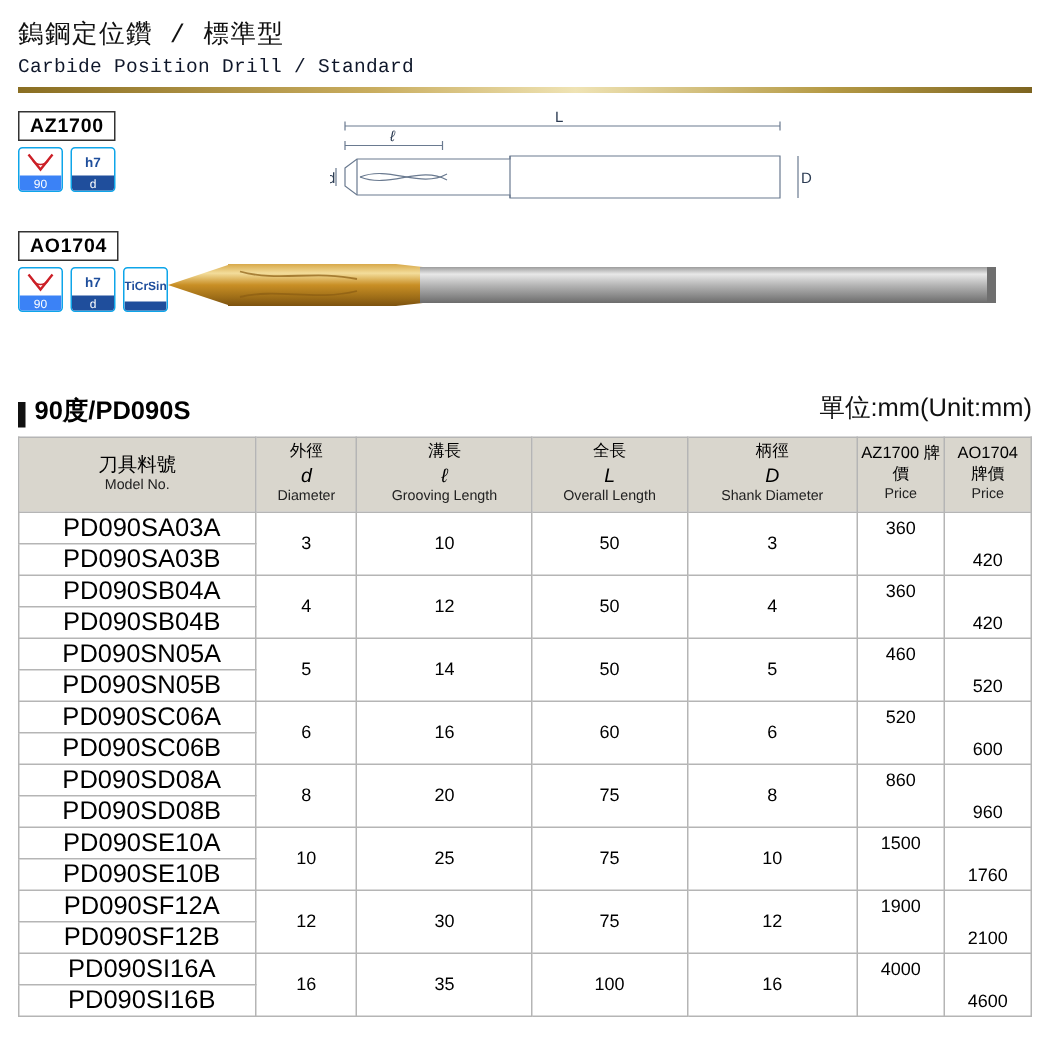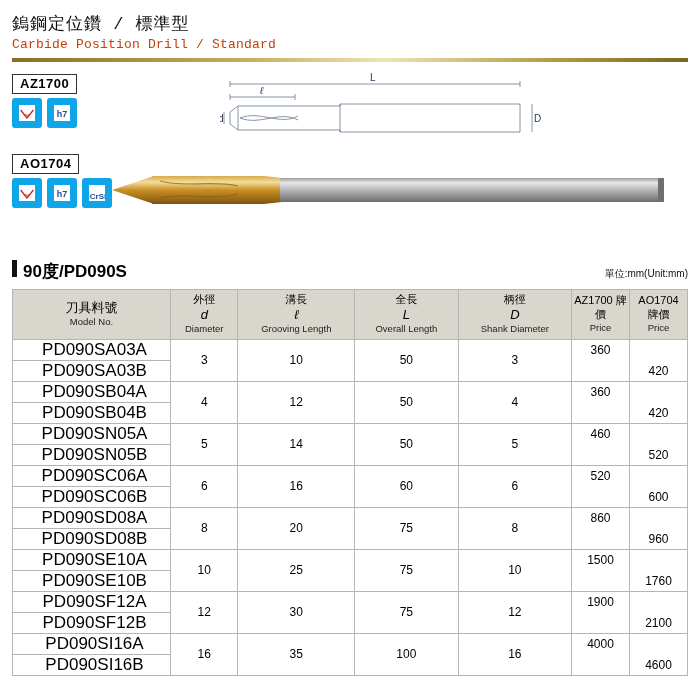--- a/index.html
+++ b/index.html
@@ -8,21 +8,21 @@
     width: 700px; height: 700px;
     background: #ffffff;
     font-family: "Liberation Sans", sans-serif;
     color: #000;
   }
   .page { position: relative; width: 700px; height: 700px; overflow: hidden; }
 
   
   .header { padding: 14px 25px 0 12px; font-family: Liberation Mono, monospace; }
   .title-cn { font-size: 17px; letter-spacing: 1px; color: #111; line-height: 1.3; }
-  .title-en { font-size: 13px; color: #c2410c; margin-top: 1px; letter-spacing: .2px; }
+  .title-en { font-size: 13px; color: #0f172a; margin-top: 1px; letter-spacing: .2px; }
   .gold-rule {
     margin: 6px 0 0 0; height: 4px; width: 676px;
     background: linear-gradient(to right, #8a6e22 0%, #c9ad5f 35%, #efe3b4 55%, #b59a45 80%, #7d6420 100%);
   }
 
   
   .product-area { position: relative; height: 190px; margin-top: 6px; }
 
   .series-block { position: absolute; left: 12px; }
   .series-tag {
@@ -30,32 +30,32 @@
     border: 1px solid #333;
     background: #fff;
     font-size: 13px;
     font-weight: bold;
     padding: 1px 7px 2px 7px;
     letter-spacing: .5px;
   }
   .badges { display: flex; gap: 5px; margin-top: 4px; }
   .badge {
     width: 30px; height: 30px;
-    border: 7px solid #0ea5e9;
+    border: 1px solid #0ea5e9;
     border-radius: 3px;
     background: #fff;
     position: relative;
     overflow: hidden;
   }
   .badge .b-top {
     height: 18px; display: flex; align-items: center; justify-content: center;
     font-size: 9px; font-weight: bold; color: #cc2027;
   }
   .badge .b-bot {
-    height: 11px; background: #be185d; color: #fff;
+    height: 11px; background: #3b82f6; color: #fff;
     font-size: 8px; display: flex; align-items: center; justify-content: center;
   }
   .badge.blue .b-top { color: #1f4e9c; }
   .badge.blue .b-bot { background: #1f4e9c; }
   .badge.ticn .b-top { color: #1f4e9c; font-size: 8px; }
   .badge.ticn .b-bot { background: #1f4e9c; }
   .badge .angle-ico {
     width: 20px; height: 14px;
     display: block;
   }
@@ -65,23 +65,23 @@
   .drawing svg { display: block; }
 
   
   .photo { position: absolute; left: 110px; top: 96px; width: 560px; height: 52px; }
 
   
   .section-row {
     margin-top: 2px; padding: 0 12px;
     display: flex; align-items: flex-end; justify-content: space-between;
   }
-  .sec-title { font-size: 17px; font-weight: bold; display: flex; align-items: flex-start; }
+  .sec-title { font-size: 17px; font-weight: bold; display: flex; align-items: flex-end; }
   .sec-bar { width: 5px; height: 17px; background: #111; margin-right: 6px; }
-  .unit-note { font-size: 10px; color: #111; padding-bottom: 2px; }
+  .unit-note { font-size: 17px; color: #111; padding-bottom: 2px; }
 
   
   table.spec {
     margin: 6px 25px 0 12px;
     border-collapse: collapse;
     width: 676px;
     font-size: 11px;
   }
   table.spec th, table.spec td {
     border: 1px solid #b5b5b5;

